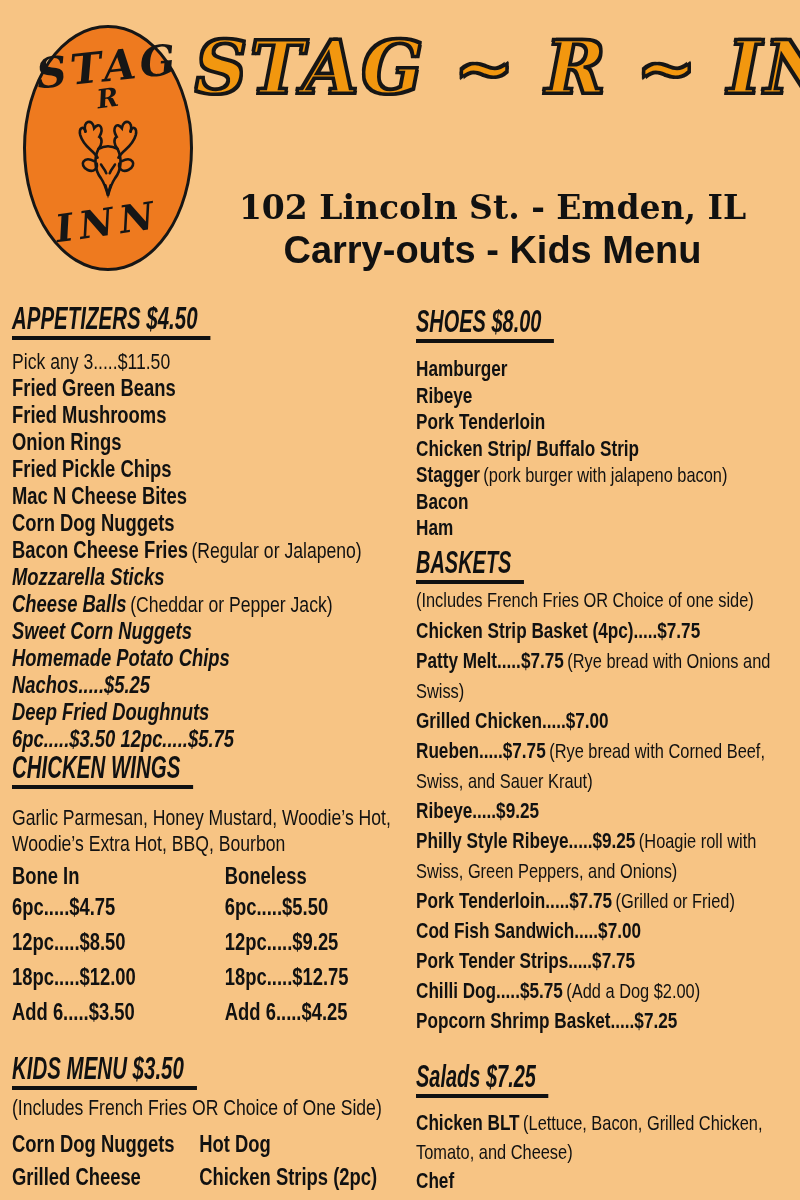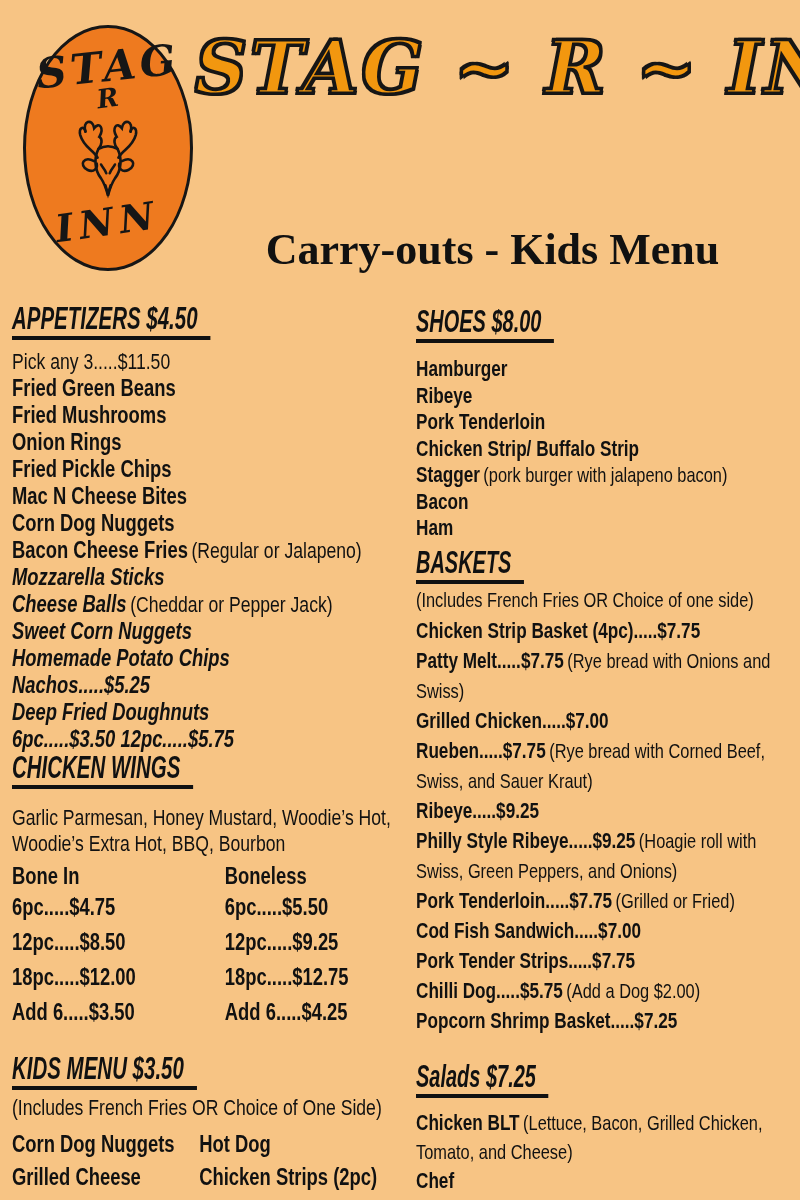--- a/index.html
+++ b/index.html
@@ -33,21 +33,21 @@
     position:absolute; left:195px; top:130px; width:595px; text-align:center;
     font-family:"DejaVu Serif",serif; font-weight:bold; font-size:47px; line-height:50px;
     letter-spacing:3px;
   }
   .address{
     position:absolute; left:195px; top:190px; width:595px; text-align:center;
     font-family:"DejaVu Serif",serif; font-weight:bold; font-size:33px; line-height:36px;
   }
   .tagline{
     position:absolute; left:195px; top:232px; width:595px; text-align:center;
-    font-family:Liberation Serif, serif; font-weight:bold; font-size:44px; line-height:36px;
+    font-family:Liberation Sans, sans-serif; font-weight:bold; font-size:38px; line-height:36px;
   }
   
   .sec{position:absolute; transform-origin:top left;}
   .col-left{left:12px; width:490px; transform:scaleX(0.80);}
   .col-right{left:416px; width:482px; transform:scaleX(0.78);}
   .sec h2{
     margin:0; font-style:italic; font-weight:bold; font-size:32px; line-height:30px;
     letter-spacing:0;
   }
   .sec h2 .hd{
@@ -105,20 +105,21 @@
         <path d="M49 46 C44 56 44 70 52 80 C56 86 58 92 60 100 C62 92 64 86 68 80 C76 70 76 56 71 46 C64 42 56 42 49 46 Z"></path>
         <path d="M52 64 C54 68 57 70 58 74"></path>
         <path d="M68 64 C66 68 63 70 62 74"></path>
         <path d="M57 88 L60 98 L63 88"></path>
       </svg>
     </div>
     <div class="logo-word logo-inn">INN</div>
   </div>
 
   <div class="title">STAG ~ R ~ INN</div>
+  <div class="address">102 Lincoln St. - Emden, IL</div>
   <div class="tagline">Carry-outs - Kids Menu</div>
 
   <section class="sec col-left sec-appetizers" style="top:303px">
     <h2><span class="hd">APPETIZERS $4.50</span></h2>
     <div class="items">
         <div class="line regular"><span class="main">Pick any 3.....$11.50</span></div>
         <div class="line bold"><span class="main">Fried Green Beans</span></div>
         <div class="line bold"><span class="main">Fried Mushrooms</span></div>
         <div class="line bold"><span class="main">Onion Rings</span></div>
         <div class="line bold"><span class="main">Fried Pickle Chips</span></div>

